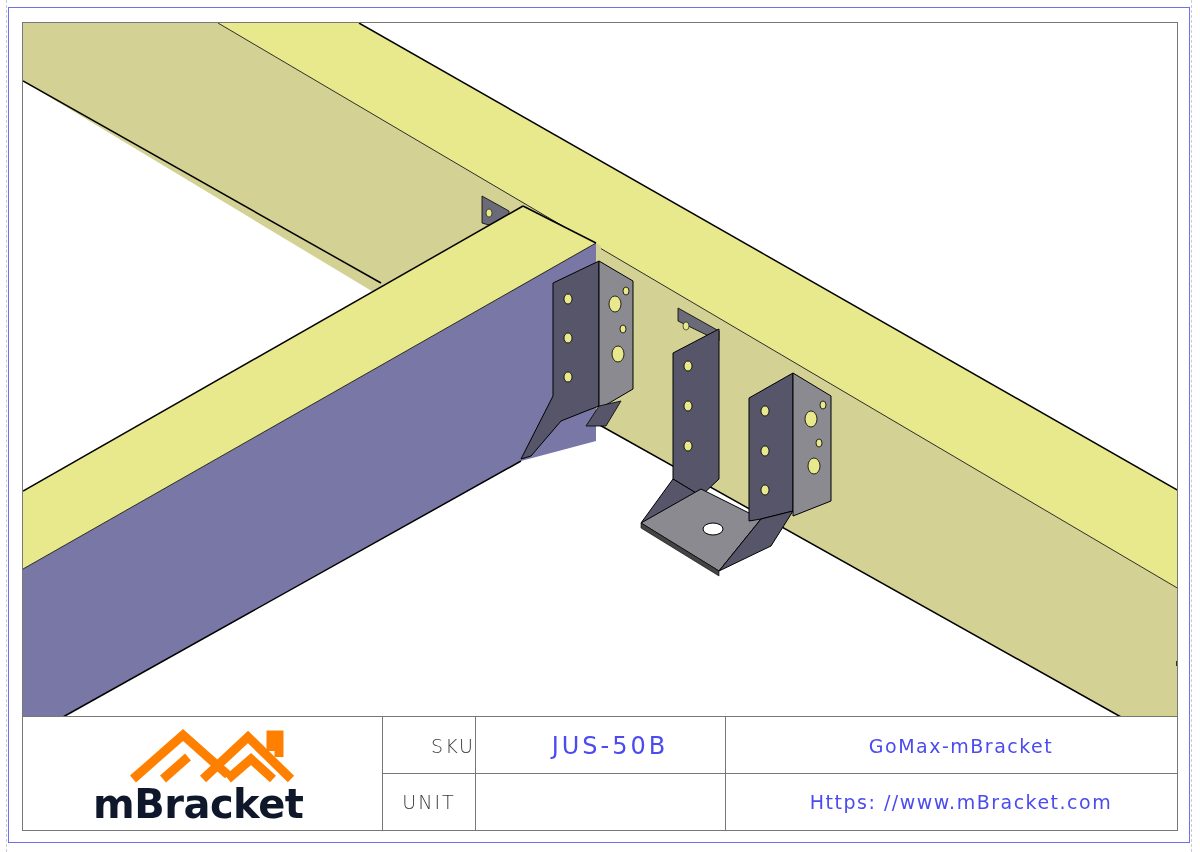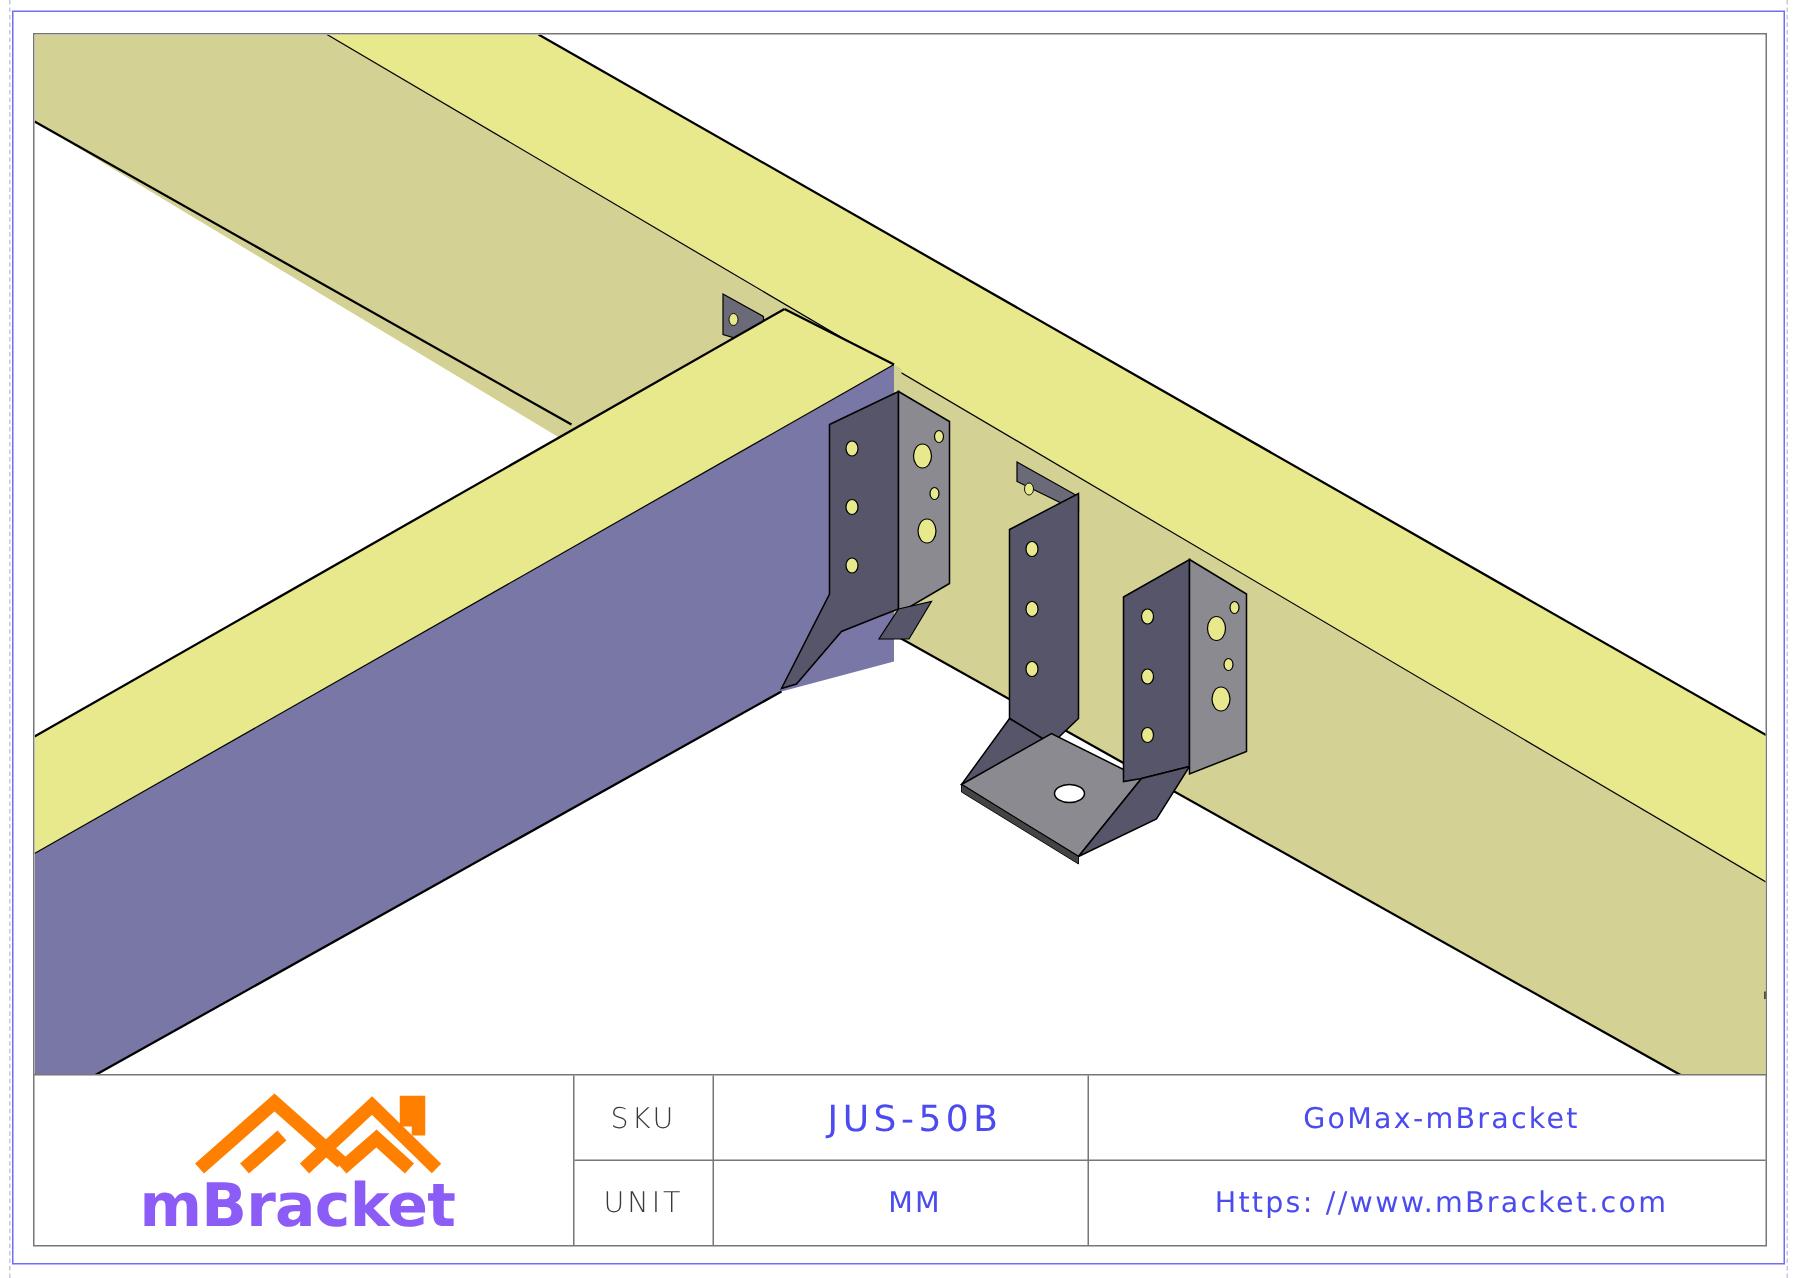--- a/index.html
+++ b/index.html
@@ -10,21 +10,21 @@
     .drawing-frame { position: absolute; left: 22px; top: 22px; width: 1156px; height: 808px; border: 1px solid #777; box-sizing: border-box; overflow: hidden; background: #fff; }
     svg.drawing { position: absolute; left: 0; top: 0; }
     .title-block { position: absolute; left: 22px; top: 716px; width: 1156px; height: 115px; box-sizing: border-box; border: 1px solid #777; background: #fff; }
     .tb-cell { position: absolute; box-sizing: border-box; display: flex; align-items: center; justify-content: center; }
     .tb-logo { left: 0; top: 0; width: 360px; height: 113px; border-right: 1px solid #777; }
     .tb-label { font-family: "DejaVu Sans", sans-serif; font-size: 19px; color: #3a3a3a; letter-spacing: 2px; font-weight: 300; }
     .tb-value { font-family: "DejaVu Sans", sans-serif; font-size: 19px; color: #4b4bf0; letter-spacing: 1.5px; margin-left: 20px; }
     .tb-value.big { font-size: 24px; letter-spacing: 3px; }
     .hline { position: absolute; left: 360px; right: 0; top: 56px; border-top: 1px solid #777; }
     .vline { position: absolute; top: 0; bottom: 0; border-left: 1px solid #777; }
-    .logo-text { position: absolute; left: 70px; top: 64px; font-family: "DejaVu Sans", sans-serif; font-weight: bold; font-size: 40px; color: #8b5cf6; letter-spacing: -0.5px; }
+    .logo-text { position: absolute; left: 70px; top: 64px; font-family: "DejaVu Sans", sans-serif; font-weight: bold; font-size: 40px; color: #0f172a; letter-spacing: -0.5px; }
   </style>
 </head>
 <body>
 
 <div class="sheet-dash-left"></div>
 <div class="sheet-dash-right"></div>
 <div class="sheet-border"></div>
 
 <div class="drawing-frame">
   <svg class="drawing" width="1156" height="808" viewBox="22 22 1156 808">
@@ -104,31 +104,28 @@
         <polyline points="205,62 228,42 250,62"></polyline>
         <polyline points="248,34 248,18 256,18 256,40"></polyline>
       </g>
     </svg>
     <div class="logo-text">mBracket</div>
   </div>
   <div class="vline" style="left:452px"></div>
   <div class="vline" style="left:702px"></div>
   <div class="hline"></div>
 
-  <div class="tb-cell" style="left:360px;top:0;width:92px;height:57px;">
+  <div class="tb-cell" style="left:360px;top:0;width:92px;height:57px;justify-content:flex-end;">
     <span class="tb-label">SKU</span>
   </div>
   <div class="tb-cell" style="left:452px;top:0;width:250px;height:57px;">
     <span class="tb-value big">JUS-50B</span>
   </div>
   <div class="tb-cell" style="left:702px;top:0;width:452px;height:57px;">
     <span class="tb-value">GoMax-mBracket</span>
   </div>
   <div class="tb-cell" style="left:360px;top:57px;width:92px;height:56px;">
     <span class="tb-label">UNIT</span>
   </div>
-  <div class="tb-cell" style="left:452px;top:57px;width:250px;height:56px;">
-    <span class="tb-value">MM</span>
-  </div>
   <div class="tb-cell" style="left:702px;top:57px;width:452px;height:56px;text-align:right;">
     <span class="tb-value">Https: //www.mBracket.com</span>
   </div>
 </div>
 
 </body></html>

